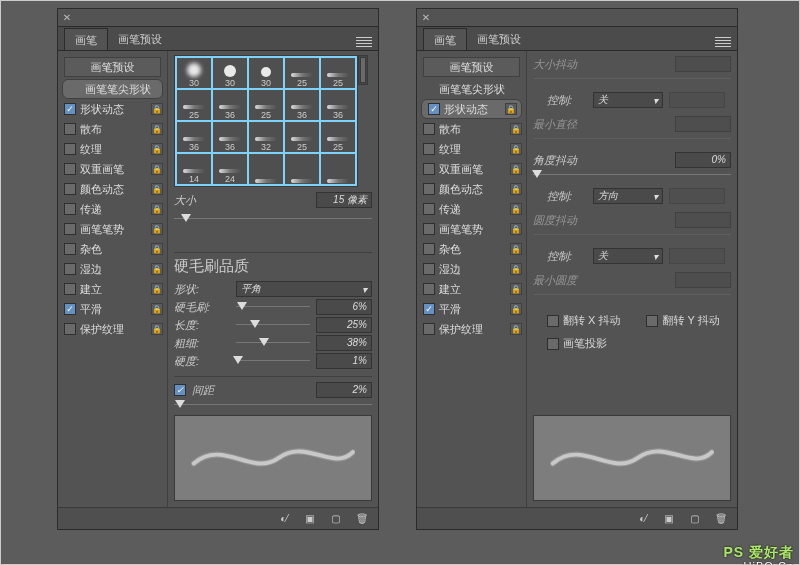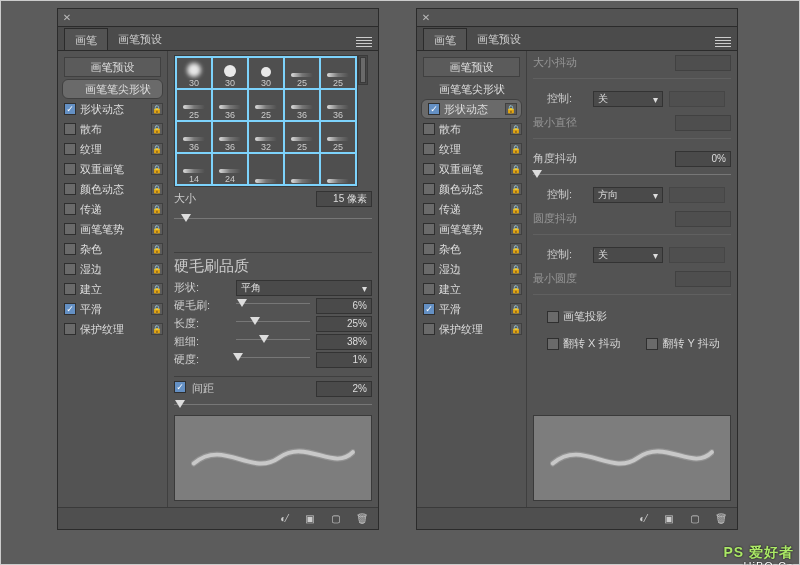--- a/index.html
+++ b/index.html
@@ -29,21 +29,21 @@
   .grid{display:grid;grid-template-columns:repeat(5,34px);gap:2px;padding:2px;background:#7dd3fc;border:1px solid #3a3a3a;}
   .gwrap{display:flex;align-items:flex-start;}
   .cell{height:30px;display:flex;flex-direction:column;align-items:center;justify-content:flex-end;background:#4f4f4f;}
   .dot{border-radius:50%;background:#e8e8e8;}
   .blur{filter:blur(2px);}
   .swipe{height:4px;background:linear-gradient(90deg,#ddd,#777,transparent);width:22px;border-radius:2px;}
   .cell .n{font-size:9px;color:#ccc;margin-top:1px;}
   .scroll{width:10px;background:#474747;border:1px solid #3a3a3a;}
   .scroll .thumb{height:26px;background:#6a6a6a;margin:1px;border:1px solid #3a3a3a;}
   
-  .row{display:flex;align-items:flex-start;gap:6px;height:18px;}
+  .row{display:flex;align-items:center;gap:6px;height:18px;font-style:italic;}
   .row .rlabel{width:56px;font-size:11px;color:#ccc;}
   .valbox{width:56px;height:16px;background:#4a4a4a;border:1px solid #333;font-size:10px;color:#ddd;text-align:right;padding-right:4px;line-height:14px;}
   .slider{position:relative;flex:1;height:12px;}
   .track{position:absolute;top:5px;left:0;right:0;height:1px;background:#777;}
   .knob{position:absolute;top:1px;width:0;height:0;border-left:5px solid transparent;border-right:5px solid transparent;border-top:8px solid #ddd;transform:translateX(-5px);}
   .select{flex:1;height:16px;background:#4a4a4a;border:1px solid #333;display:flex;align-items:center;justify-content:space-between;padding:0 4px;font-size:10px;color:#ddd;}
   .sect{border-top:1px solid #3f3f3f;padding-top:4px;margin-top:2px;}
   .sect-title{font-size:15px;color:#ccc;margin-bottom:4px;}
   
   .preview{margin-top:auto;height:86px;background:#7d7d7d;border:1px solid #3a3a3a;position:relative;overflow:hidden;margin-bottom:2px;}
@@ -477,34 +477,34 @@
             <div class="row" style="opacity:.55">
               <span class="rlabel" style="width:80px">最小圆度</span>
               <span style="flex:1"></span>
               <span class="valbox"></span>
             </div>
             <div class="slider" style="opacity:.35">
               <div class="track"></div>
             </div>
           </div>
         </div>
-      <div style="padding-left:14px;margin-top:4px">
-        <label style="display:flex;gap:4px;align-items:center">
-            <span class="ck"></span>
-            <span>画笔投影</span>
-          </label>
-      </div>
       <div style="margin-top:8px;display:flex;gap:26px;padding-left:14px">
         <label style="display:flex;gap:4px;align-items:center">
             <span class="ck"></span>
             <span>翻转 X 抖动</span>
           </label>
         <label style="display:flex;gap:4px;align-items:center">
             <span class="ck"></span>
             <span>翻转 Y 抖动</span>
+          </label>
+      </div>
+      <div style="padding-left:14px;margin-top:4px">
+        <label style="display:flex;gap:4px;align-items:center">
+            <span class="ck"></span>
+            <span>画笔投影</span>
           </label>
       </div>
       <div class="preview">
         <svg class="stroke" viewBox="0 0 300 60" preserveAspectRatio="none">
           <path d="M5 40 C60 -5 110 65 160 30 C210 -5 260 55 295 20" stroke="#d8d8d8" stroke-width="7" fill="none" stroke-linecap="round" opacity="0.9"></path>
           <path d="M5 40 C60 -5 110 65 160 30 C210 -5 260 55 295 20" stroke="#bbb" stroke-width="11" fill="none" stroke-linecap="round" opacity="0.35"></path>
         </svg>
       </div>
     </div>
   </div>

